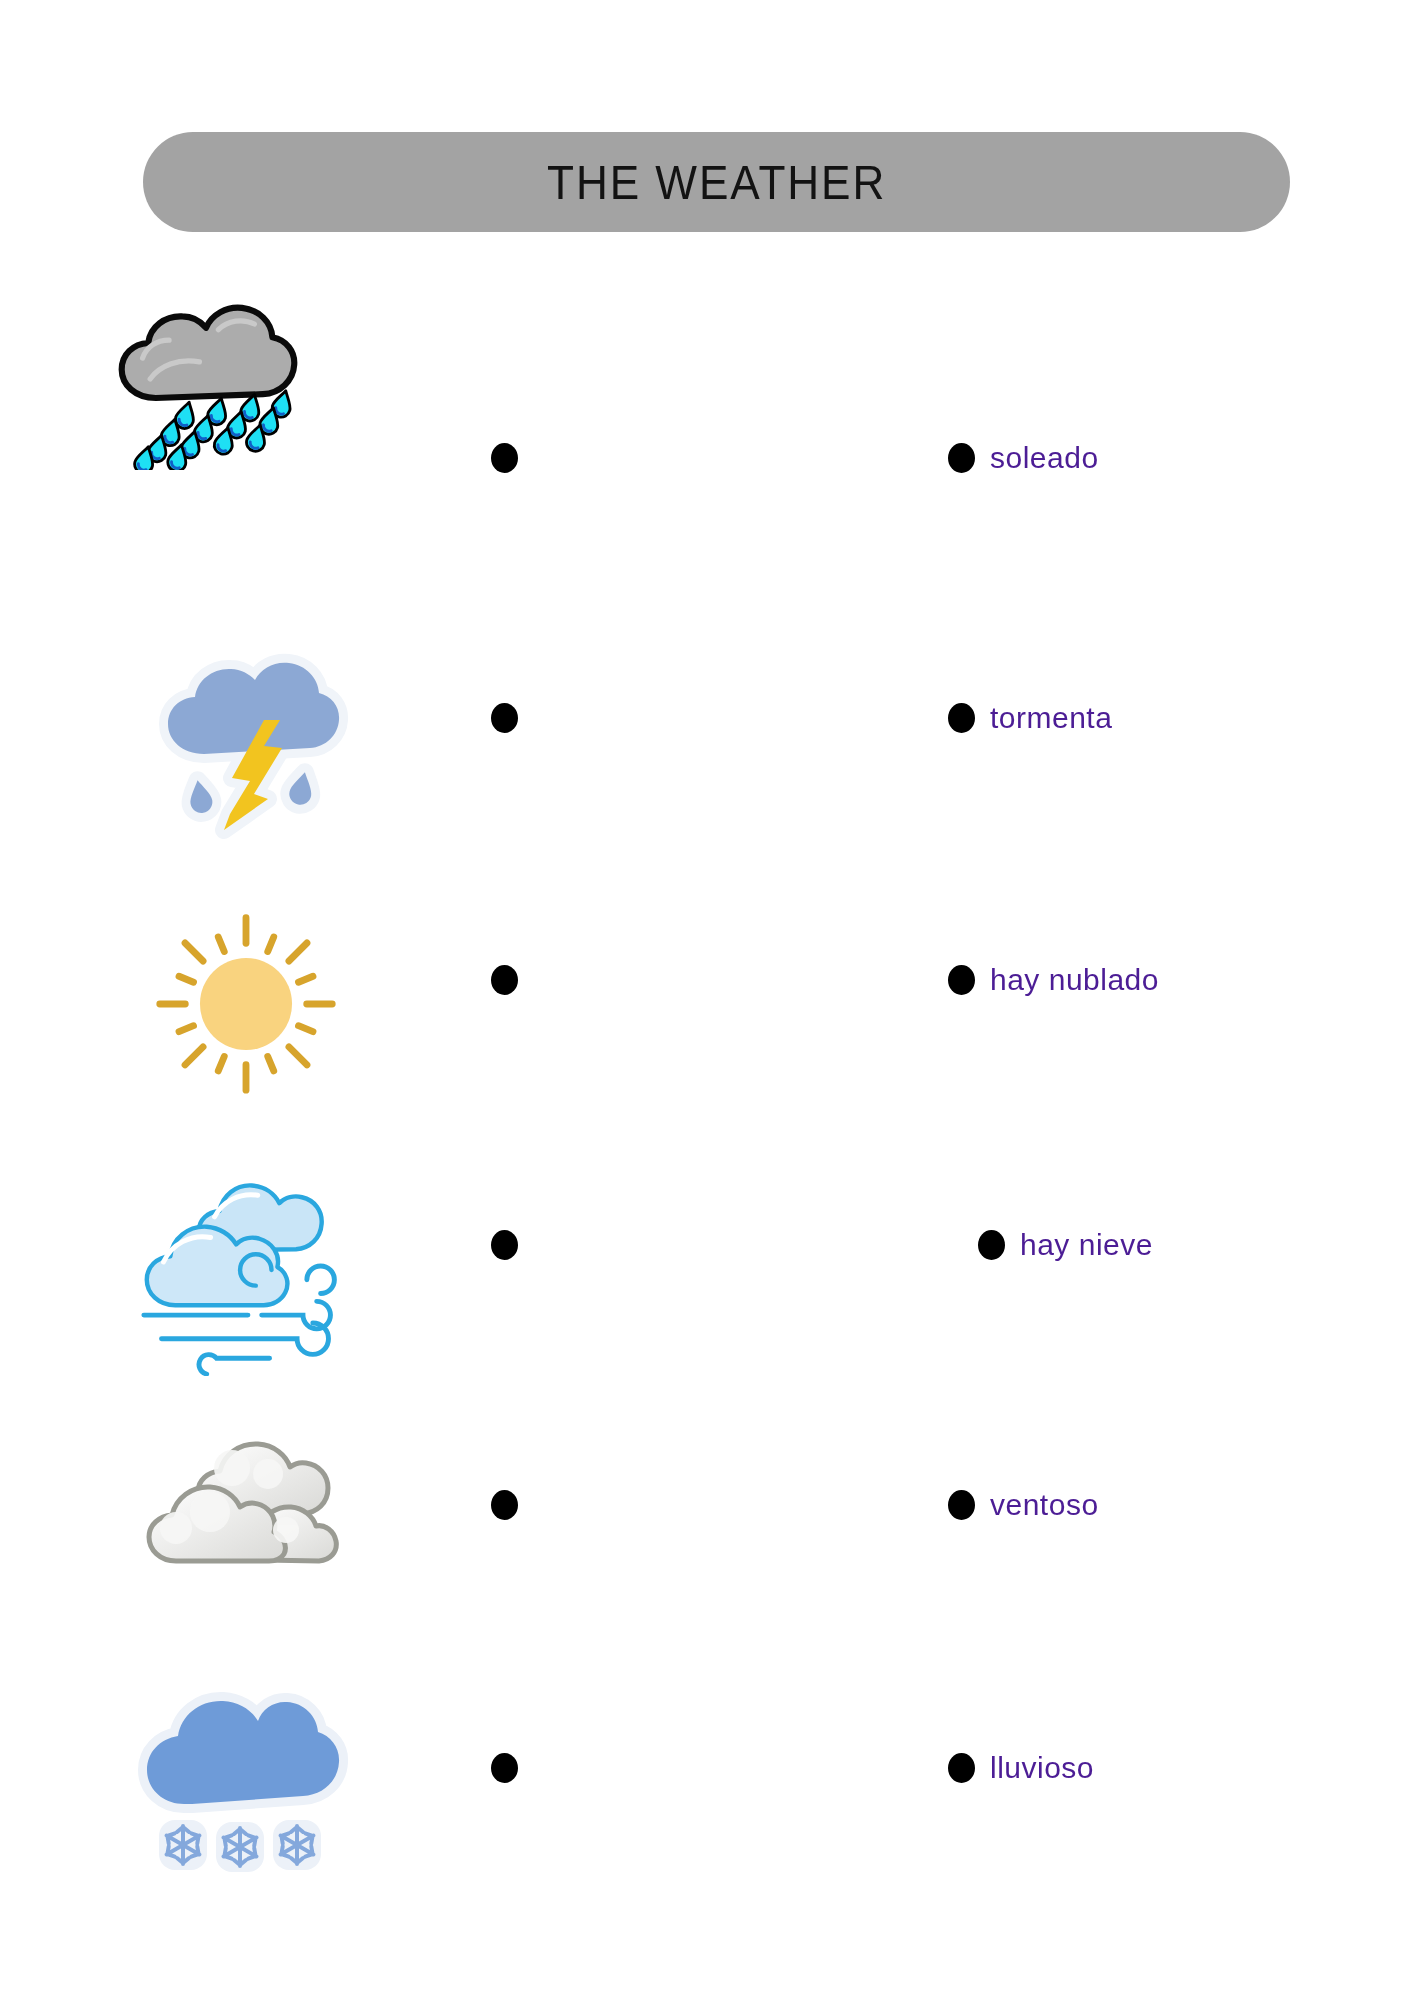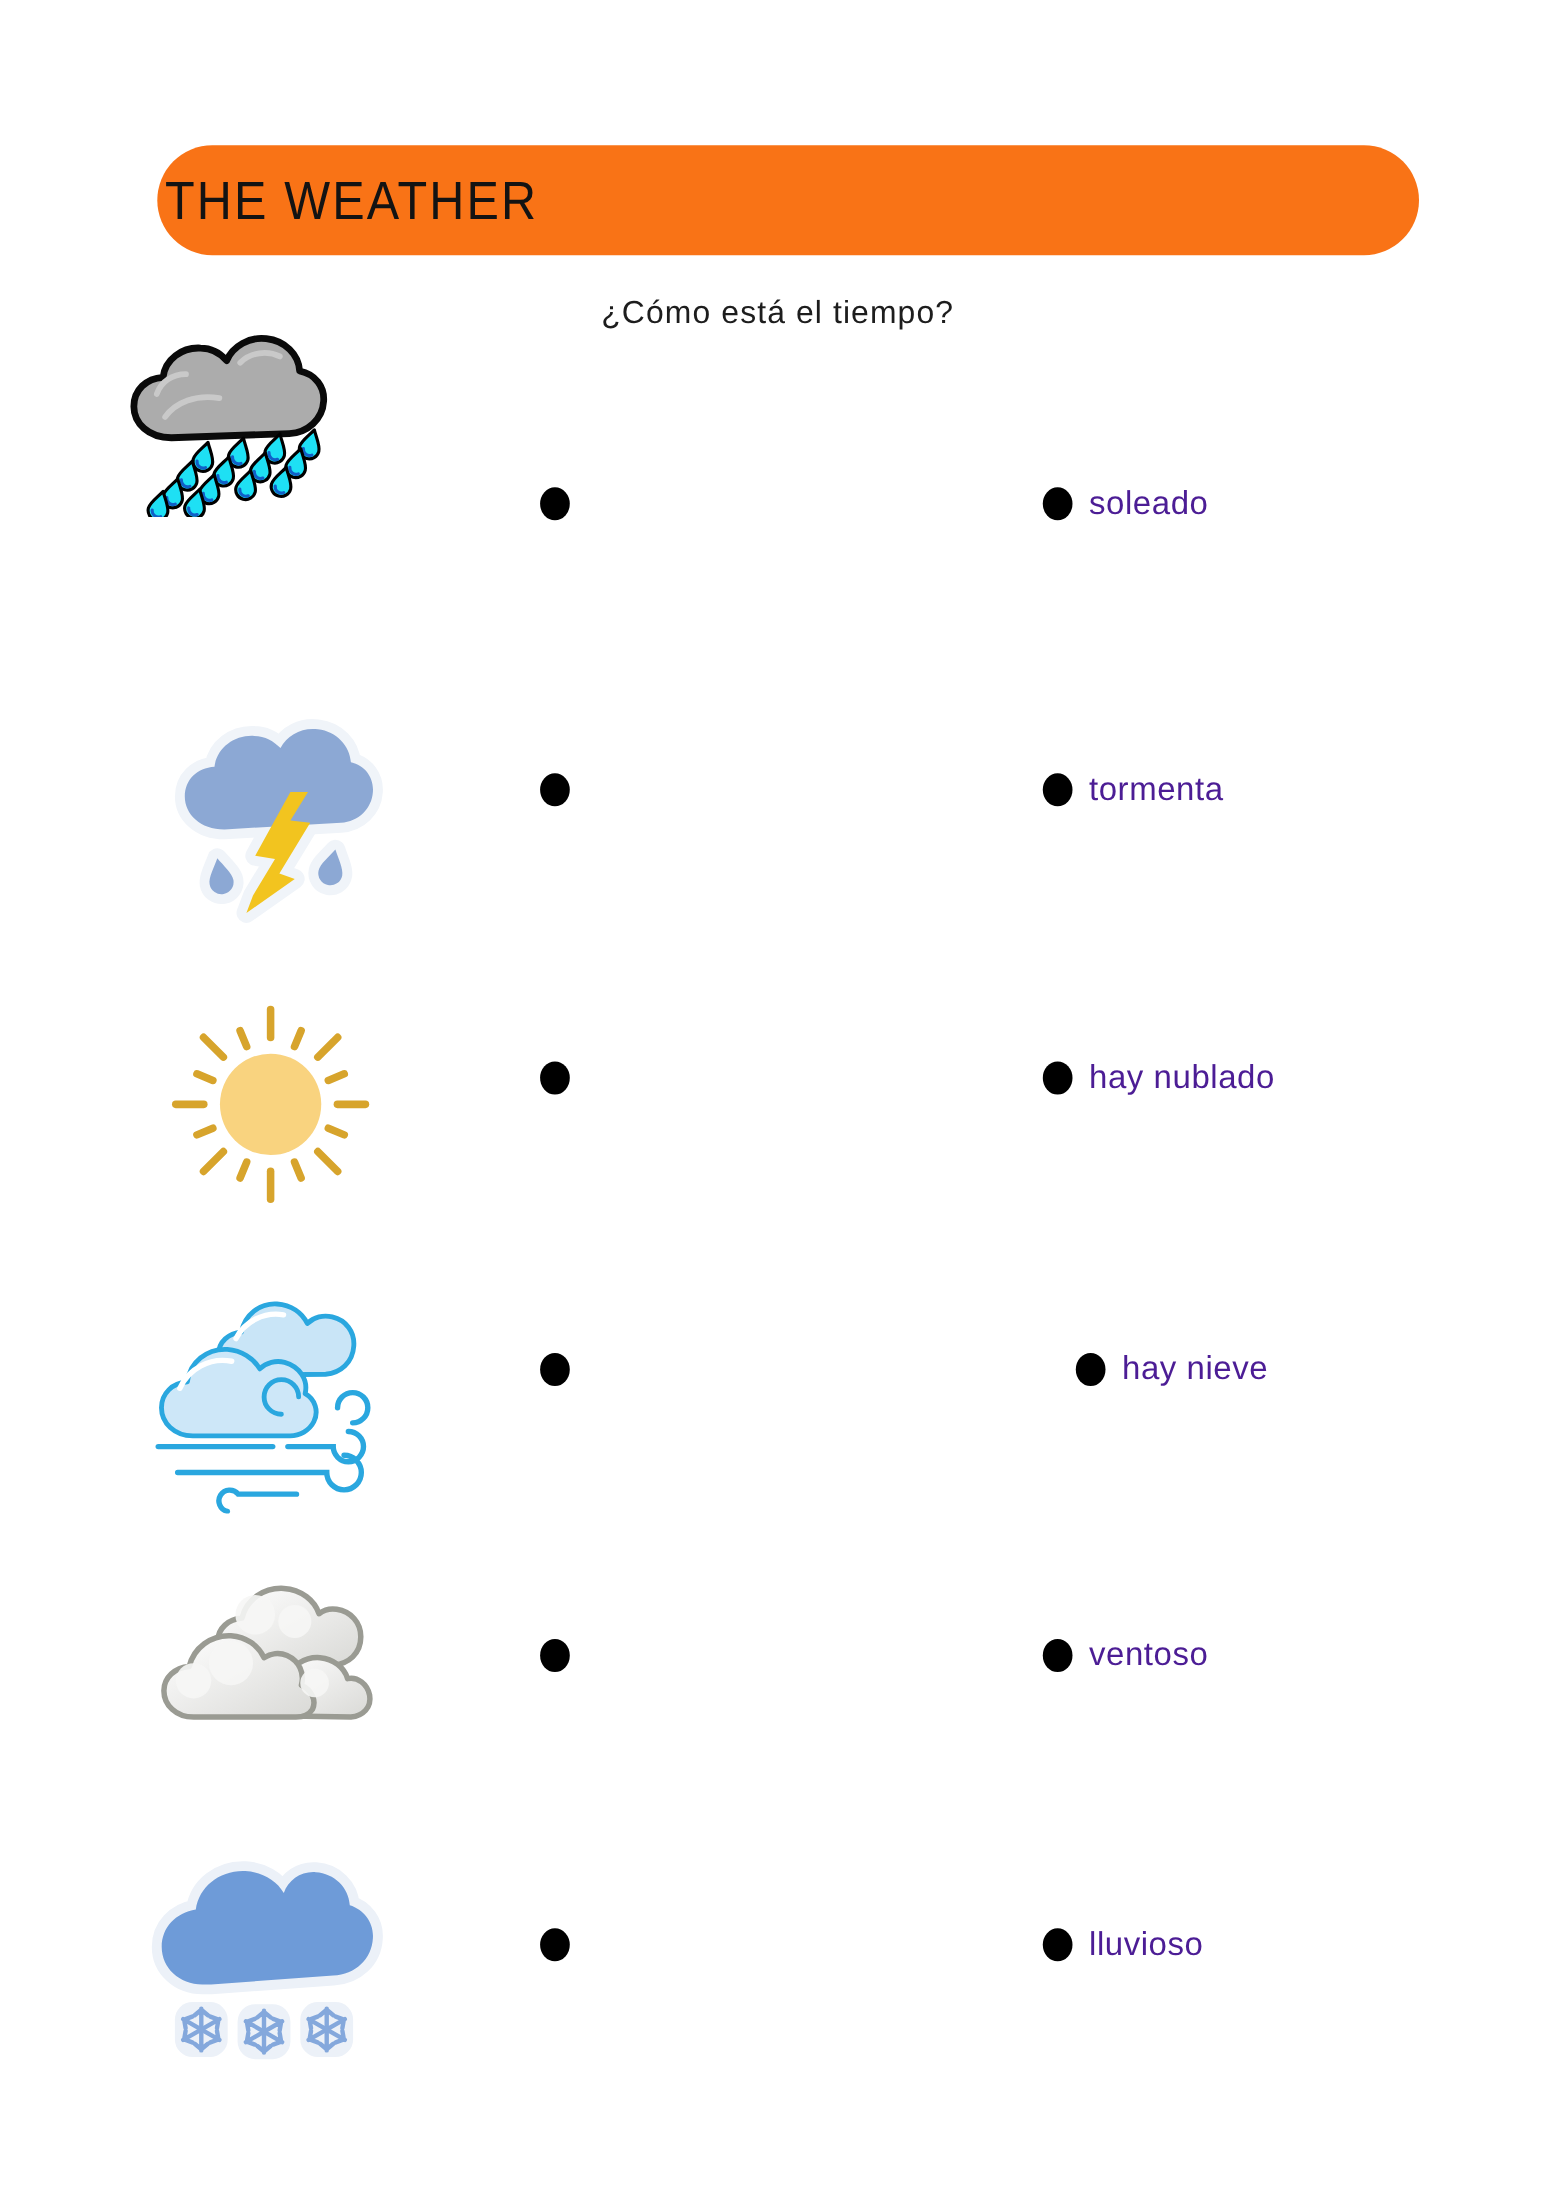--- a/index.html
+++ b/index.html
@@ -2,22 +2,22 @@
 <html><head>
 <meta charset="utf-8">
 <style>
   html,body{margin:0;padding:0;background:#ffffff;}
   .page{
     position:relative;width:1414px;height:2000px;background:#ffffff;overflow:hidden;
     font-family:"Liberation Sans","DejaVu Sans",sans-serif;color:#161616;
   }
   .banner{
     position:absolute;left:143px;top:132px;width:1147px;height:100px;
-    background:#f97316;border-radius:52px;
-    display:flex;align-items:center;justify-content:flex-start;
+    background:#a3a3a3;border-radius:52px;
+    display:flex;align-items:center;justify-content:center;
   }
   .banner .title{
     font-size:46px;font-weight:300;letter-spacing:2px;color:#131313;
     transform:scale(0.96,1.06);white-space:nowrap;
   }
   .subtitle{
     position:absolute;left:0;top:269px;width:1414px;text-align:center;
     font-size:29px;font-weight:300;letter-spacing:1px;color:#1d1d1d;
   }
   .row{position:absolute;inset:0;pointer-events:none;}
@@ -36,21 +36,20 @@
   }
 </style>
 </head>
 <body>
 
 <div class="page">
 
   <div class="banner">
     <div class="title">THE WEATHER</div>
   </div>
-  <div class="subtitle">¿Cómo está el tiempo?</div>
 
   <div class="row">
     <svg class="icon-box" style="left:112px;top:288px" width="190" height="182" viewBox="0 0 200 192">
       <defs>
         <g id="d1drop">
           <path d="M0,-12 C3.5,-5.5 9.5,1.5 9.5,7 A9.5,9.5 0 1 1 -9.5,7 C-9.5,1.5 -3.5,-5.5 0,-12 Z" fill="#1EE0F4" stroke="#000" stroke-width="3" stroke-linejoin="round"></path>
           <path d="M-5.5,8 A6,6 0 0 0 4,12" fill="none" stroke="#1060C8" stroke-width="3" stroke-linecap="round"></path>
         </g>
       </defs>
       <path d="M46,116 C24,116 10,102 10,86 C10,70 22,59 38,58 C40,41 56,29 74,30 C84,30 93,35 99,42

